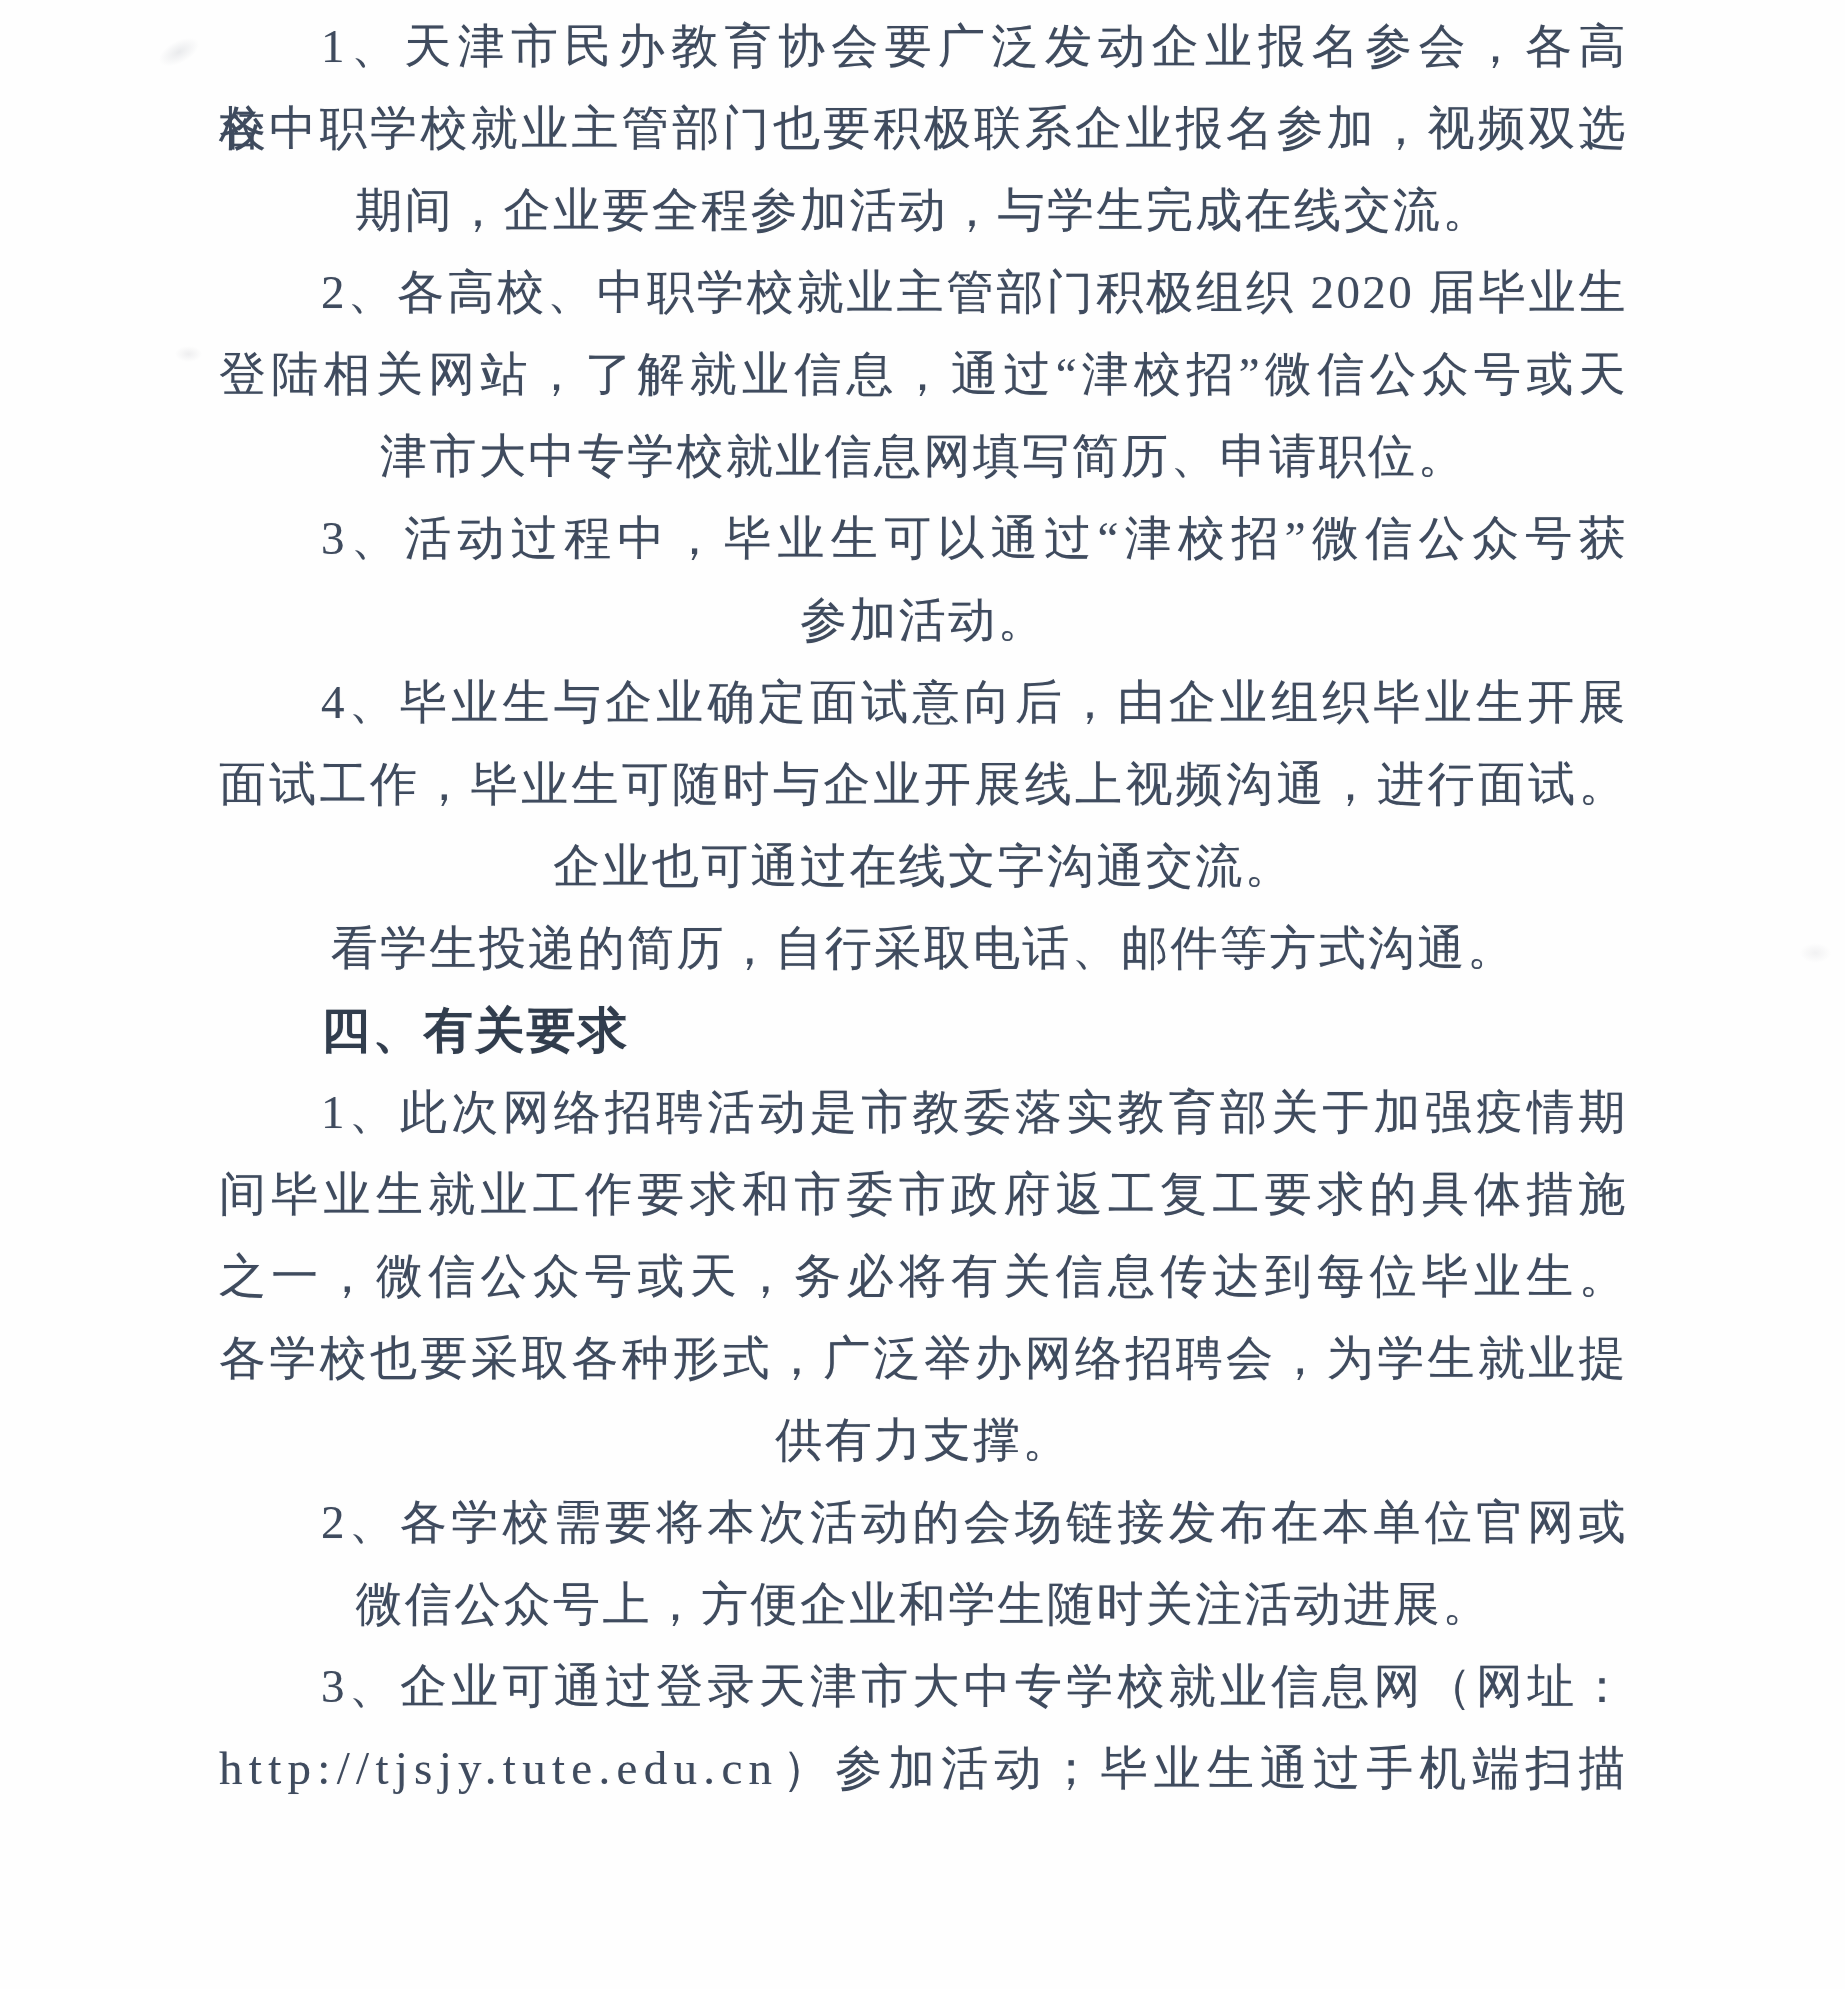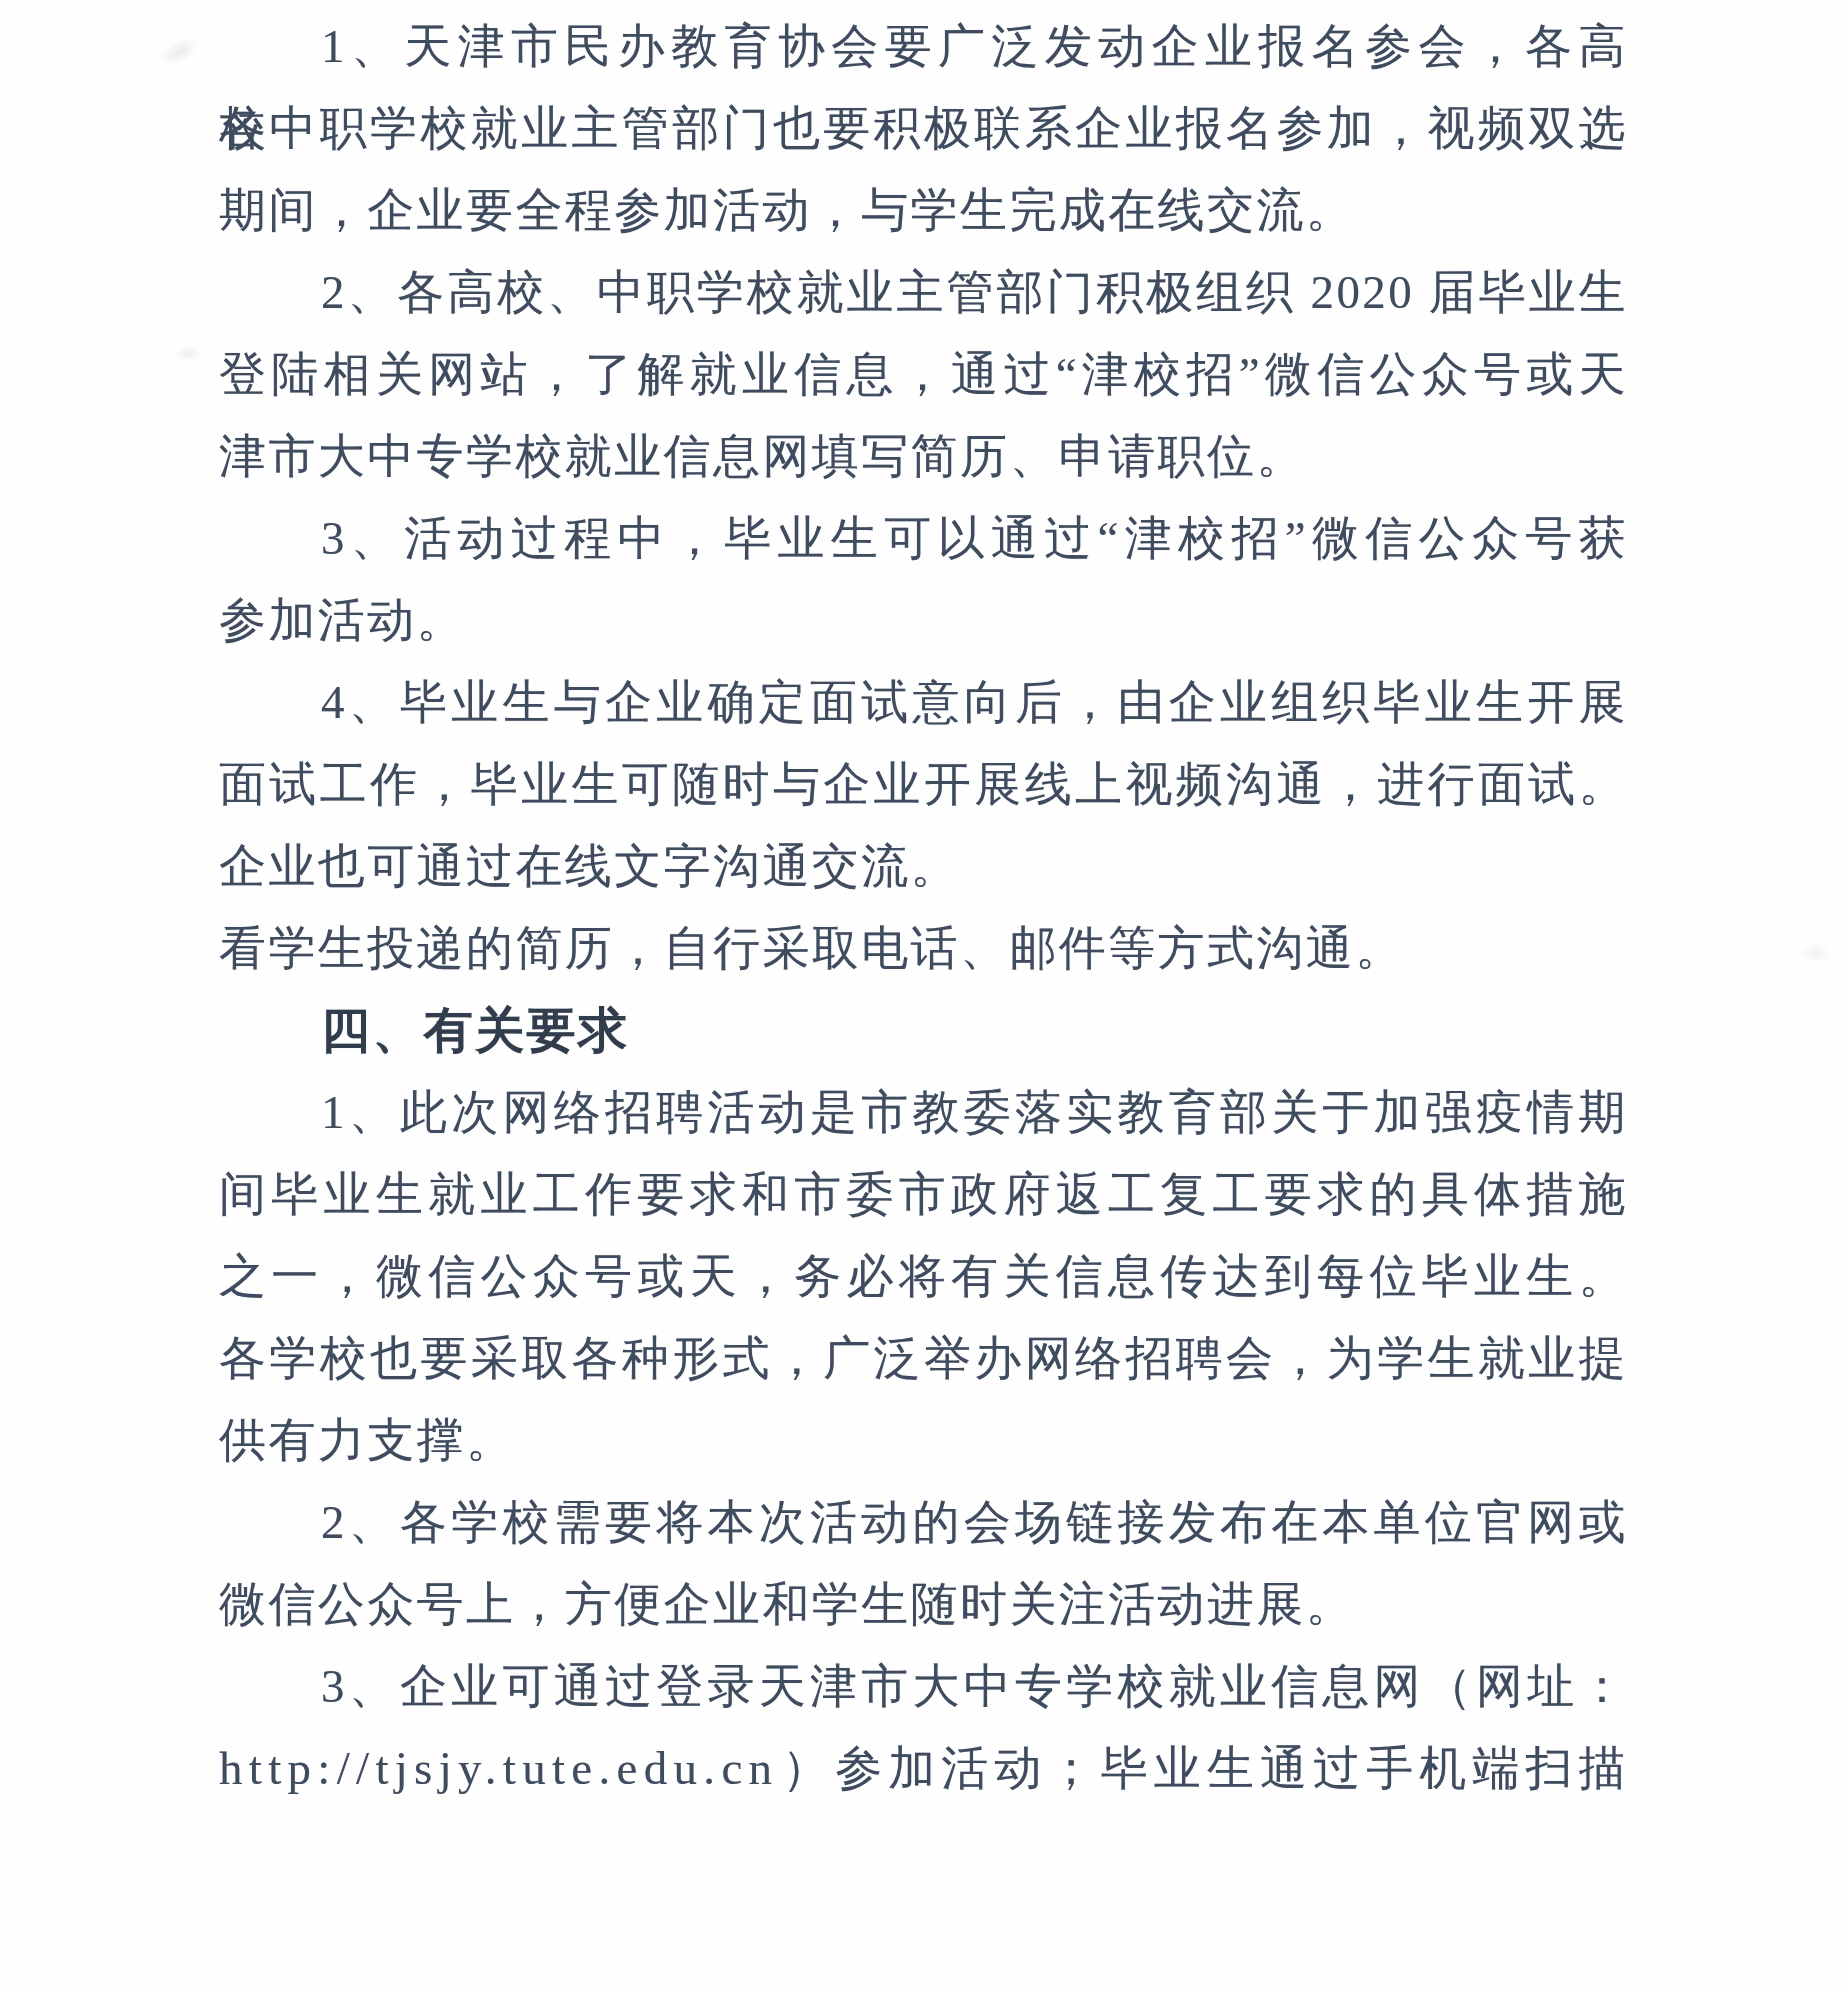--- a/index.html
+++ b/index.html
@@ -21,21 +21,21 @@
     width: 1409px;
   }
   .line {
     height: 82px;
     line-height: 82px;
     font-size: 47px;
     letter-spacing: 2.4px;
     color: #3f4b5e;
     font-family: "Liberation Serif", "DejaVu Serif", serif;
     text-shadow: 0 0 0.8px rgba(63, 75, 94, 0.35);
-    text-align: left;
+    text-align: center;
   }
   .line.full {
     text-align: justify;
     text-align-last: justify;
   }
   .line.indent {
     text-indent: 102px;
   }
   .line.heading {
     font-family: "Liberation Sans", "DejaVu Sans", sans-serif;

